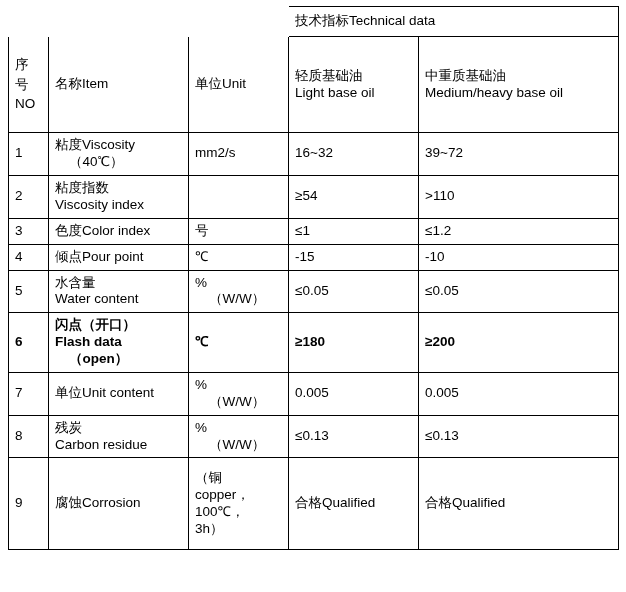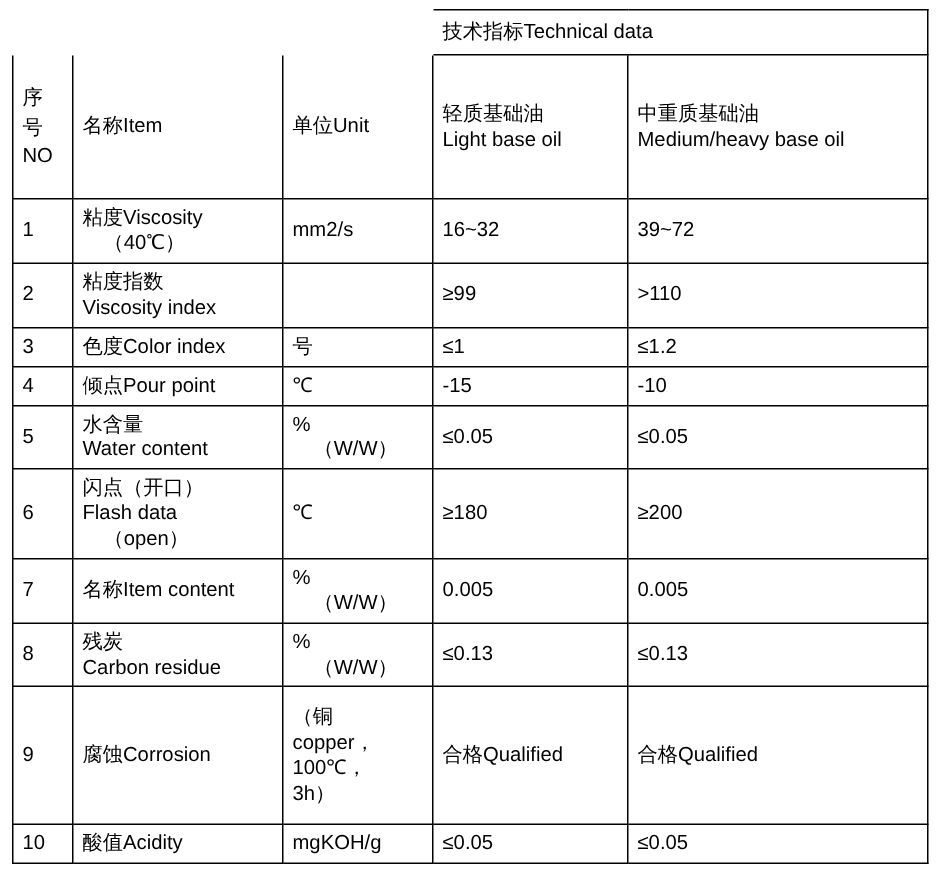--- a/index.html
+++ b/index.html
@@ -50,21 +50,21 @@
   .hdr {
     vertical-align: middle;
   }
   .hdr-no {
     line-height: 1.45;
   }
   .indent {
     display: block;
     padding-left: 14px;
   }
-  .row-tall td { height: 54px; }
+  .row-tall td { height: 54px; font-weight: bold; }
   .row-mid td  { height: 40px; }
   .row-small td { height: 26px; }
   .row-head1 td { height: 30px; }
   .row-head2 td { height: 96px; }
   .row-corr td { height: 92px; }
 </style>
 </head>
 <body>
 
 <div class="sheet">
@@ -112,21 +112,21 @@
         <td>39~72</td>
       </tr>
 
       <tr class="row-mid">
         <td>2</td>
         <td>
           <span>粘度指数</span><br>
           <span>Viscosity index</span>
         </td>
         <td></td>
-        <td>≥99</td>
+        <td>≥54</td>
         <td>&gt;110</td>
       </tr>
 
       <tr class="row-small">
         <td>3</td>
         <td>色度Color index</td>
         <td>号</td>
         <td>≤1</td>
         <td>≤1.2</td>
       </tr>
@@ -160,21 +160,21 @@
           <span>Flash data</span><br>
           <span class="indent">（open）</span>
         </td>
         <td>℃</td>
         <td>≥180</td>
         <td>≥200</td>
       </tr>
 
       <tr class="row-mid">
         <td>7</td>
-        <td>名称Item content</td>
+        <td>单位Unit content</td>
         <td>
           <span>%</span><br>
           <span class="indent">（W/W）</span>
         </td>
         <td>0.005</td>
         <td>0.005</td>
       </tr>
 
       <tr class="row-mid">
         <td>8</td>
@@ -196,22 +196,15 @@
         <td>
           <span>（铜</span><br>
           <span>copper，</span><br>
           <span>100℃，</span><br>
           <span>3h）</span>
         </td>
         <td>合格Qualified</td>
         <td>合格Qualified</td>
       </tr>
 
-      <tr class="row-small">
-        <td>10</td>
-        <td>酸值Acidity</td>
-        <td>mgKOH/g</td>
-        <td>≤0.05</td>
-        <td>≤0.05</td>
-      </tr>
     </tbody>
   </table>
 </div>
 
 </body></html>

